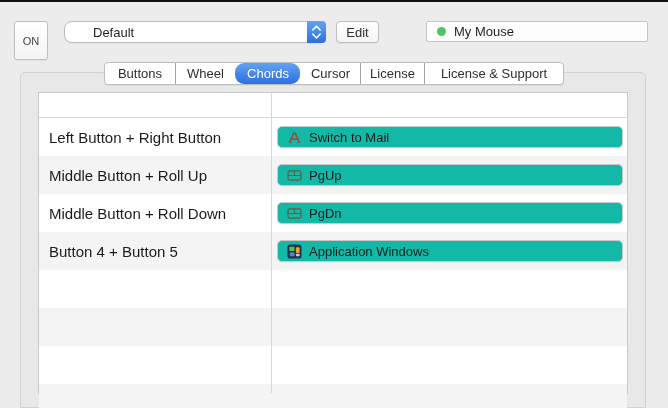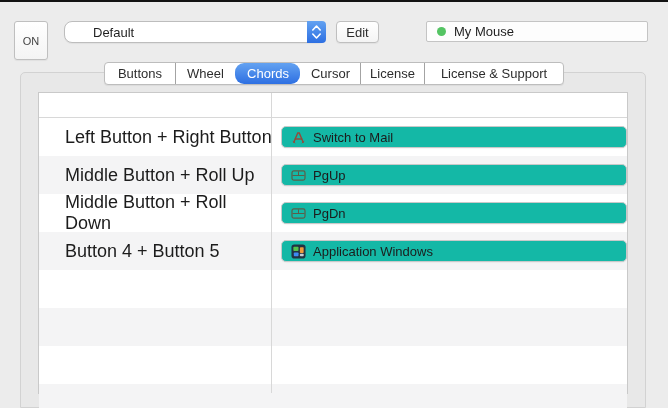--- a/index.html
+++ b/index.html
@@ -39,21 +39,21 @@
 
   
   #panel{position:absolute;left:20px;top:72px;width:626px;height:336px;background:#e8e8e8;
        border:1px solid #d2d2d2;border-radius:5px 5px 0 0;box-sizing:border-box;}
   #chords-table{position:absolute;left:38px;top:92px;width:590px;height:302px;background:#ffffff;
        border:1px solid #c9c9c9;box-sizing:border-box;}
   .col-divider{position:absolute;left:232px;top:0;width:1px;height:100%;background:#d8d8d8;}
   .thead{height:25px;border-bottom:1px solid #d8d8d8;box-sizing:border-box;background:#ffffff;}
   .trow{height:38px;display:flex;align-items:center;}
   .trow.alt{background:#f4f4f5;}
-  .row-label{width:232px;box-sizing:border-box;padding-left:10px;font-size:18px;color:#1c1c1c;margin-left:16px;}
+  .row-label{width:232px;box-sizing:border-box;padding-left:10px;font-size:15px;color:#1c1c1c;}
   .row-action{flex:1;display:flex;align-items:center;}
   .action-button{box-sizing:border-box;margin-left:6px;width:346px;height:22px;background:#14b8a6;
        border:1px solid #c9c9c9;border-radius:5px;display:flex;align-items:center;gap:7px;padding:0 8px;
        font-size:13px;color:#1c1c1c;box-shadow:0 1px 1px rgba(0,0,0,0.04);}
   .action-button .ico{width:16px;height:16px;flex:0 0 16px;display:flex;align-items:center;justify-content:center;}
 </style>
 </head>
 <body>
 
 <div id="screen" style="--window-bg: #ececec; --accent: #2d6fe2; --accent-light: #63a2f1; --status-green: #54c463;">

